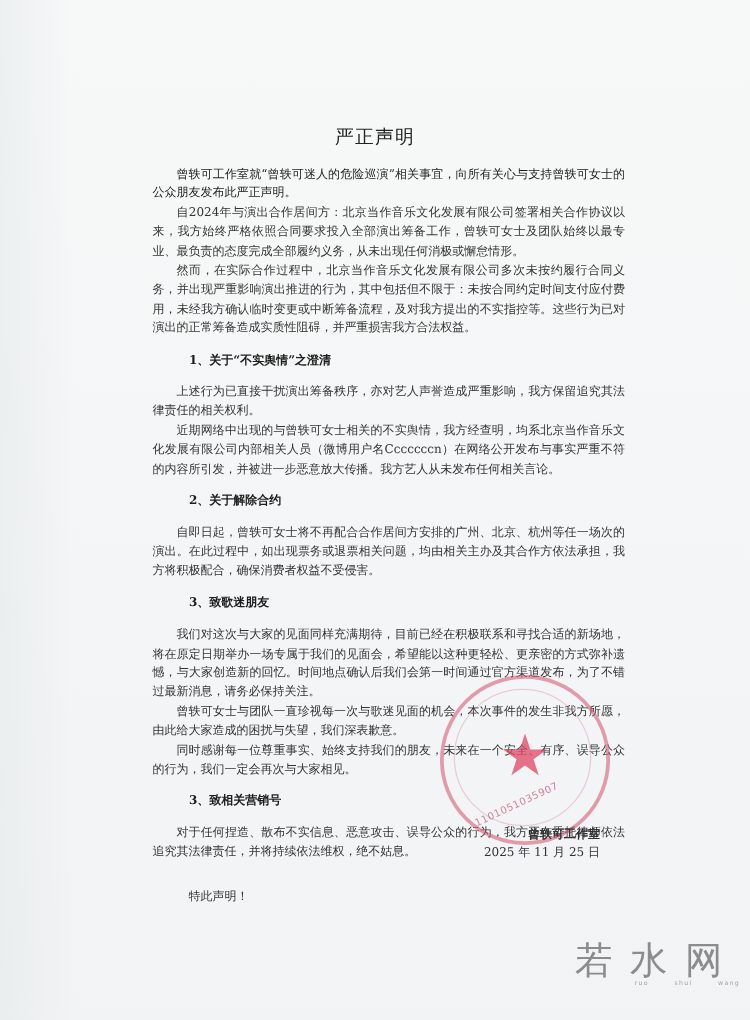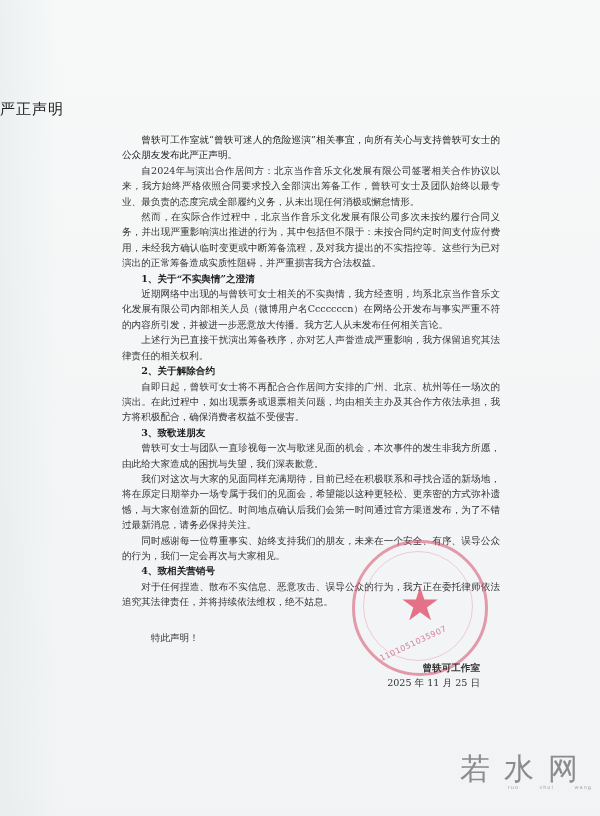--- a/index.html
+++ b/index.html
@@ -21,20 +21,21 @@
       top: 0;
       width: 600px;
       height: 816px;
       background: linear-gradient(180deg, #f7f9f9 0%, #f3f5f6 60%, #f1f3f4 100%);
     }
     .title {
       position: absolute;
       top: 100px;
       left: 0;
       width: 600px;
+      text-align: center;
       font-size: 15px;
       letter-spacing: 1px;
       color: #222;
     }
     .body-text {
       position: absolute;
       left: 122px;
       width: 378px;
       top: 132px;
       font-size: 9.6px;
@@ -44,21 +45,21 @@
     }
     .body-text p {
       margin: 0;
       text-indent: 2em;
     }
     .body-text p.intro {
       font-weight: normal;
       color: #1c1c1c;
     }
     .body-text h3 {
-      margin: 0;
+      margin: 10px;
       font-size: 9.6px;
       line-height: 15.4px;
       font-weight: bold;
       padding-left: 2em;
       color: #1c1c1c;
     }
     .closing {
       margin-top: 20px !important;
       padding-left: 3em;
       text-indent: 0 !important;
@@ -156,32 +157,32 @@
   <div class="fold-shadow"></div>
 
   <div class="title">严正声明</div>
 
   <div class="body-text">
     <p class="intro">曾轶可工作室就“曾轶可迷人的危险巡演”相关事宜，向所有关心与支持曾轶可女士的公众朋友发布此严正声明。</p>
     <p>自2024年与演出合作居间方：北京当作音乐文化发展有限公司签署相关合作协议以来，我方始终严格依照合同要求投入全部演出筹备工作，曾轶可女士及团队始终以最专业、最负责的态度完成全部履约义务，从未出现任何消极或懈怠情形。</p>
     <p>然而，在实际合作过程中，北京当作音乐文化发展有限公司多次未按约履行合同义务，并出现严重影响演出推进的行为，其中包括但不限于：未按合同约定时间支付应付费用，未经我方确认临时变更或中断筹备流程，及对我方提出的不实指控等。这些行为已对演出的正常筹备造成实质性阻碍，并严重损害我方合法权益。</p>
 
     <h3>1、关于“不实舆情”之澄清</h3>
+    <p>上述行为已直接干扰演出筹备秩序，亦对艺人声誉造成严重影响，我方保留追究其法律责任的相关权利。</p>
     <p>近期网络中出现的与曾轶可女士相关的不实舆情，我方经查明，均系北京当作音乐文化发展有限公司内部相关人员（微博用户名Cccccccn）在网络公开发布与事实严重不符的内容所引发，并被进一步恶意放大传播。我方艺人从未发布任何相关言论。</p>
-    <p>上述行为已直接干扰演出筹备秩序，亦对艺人声誉造成严重影响，我方保留追究其法律责任的相关权利。</p>
 
     <h3>2、关于解除合约</h3>
     <p>自即日起，曾轶可女士将不再配合合作居间方安排的广州、北京、杭州等任一场次的演出。在此过程中，如出现票务或退票相关问题，均由相关主办及其合作方依法承担，我方将积极配合，确保消费者权益不受侵害。</p>
 
     <h3>3、致歌迷朋友</h3>
+    <p>我们对这次与大家的见面同样充满期待，目前已经在积极联系和寻找合适的新场地，将在原定日期举办一场专属于我们的见面会，希望能以这种更轻松、更亲密的方式弥补遗憾，与大家创造新的回忆。时间地点确认后我们会第一时间通过官方渠道发布，为了不错过最新消息，请务必保持关注。</p>
     <p>曾轶可女士与团队一直珍视每一次与歌迷见面的机会，本次事件的发生非我方所愿，由此给大家造成的困扰与失望，我们深表歉意。</p>
-    <p>我们对这次与大家的见面同样充满期待，目前已经在积极联系和寻找合适的新场地，将在原定日期举办一场专属于我们的见面会，希望能以这种更轻松、更亲密的方式弥补遗憾，与大家创造新的回忆。时间地点确认后我们会第一时间通过官方渠道发布，为了不错过最新消息，请务必保持关注。</p>
     <p>同时感谢每一位尊重事实、始终支持我们的朋友，未来在一个安全、有序、误导公众的行为，我们一定会再次与大家相见。</p>
 
-    <h3>4、致相关营销号</h3>
+    <h3>3、致相关营销号</h3>
     <p>对于任何捏造、散布不实信息、恶意攻击、误导公众的行为，我方正在委托律师依法追究其法律责任，并将持续依法维权，绝不姑息。</p>
 
     <p class="closing">特此声明！</p>
   </div>
 
   <div class="seal">
     <div class="seal-inner"></div>
     <div class="seal-star">★</div>
     <div class="seal-code">1101051035907</div>
   </div>

